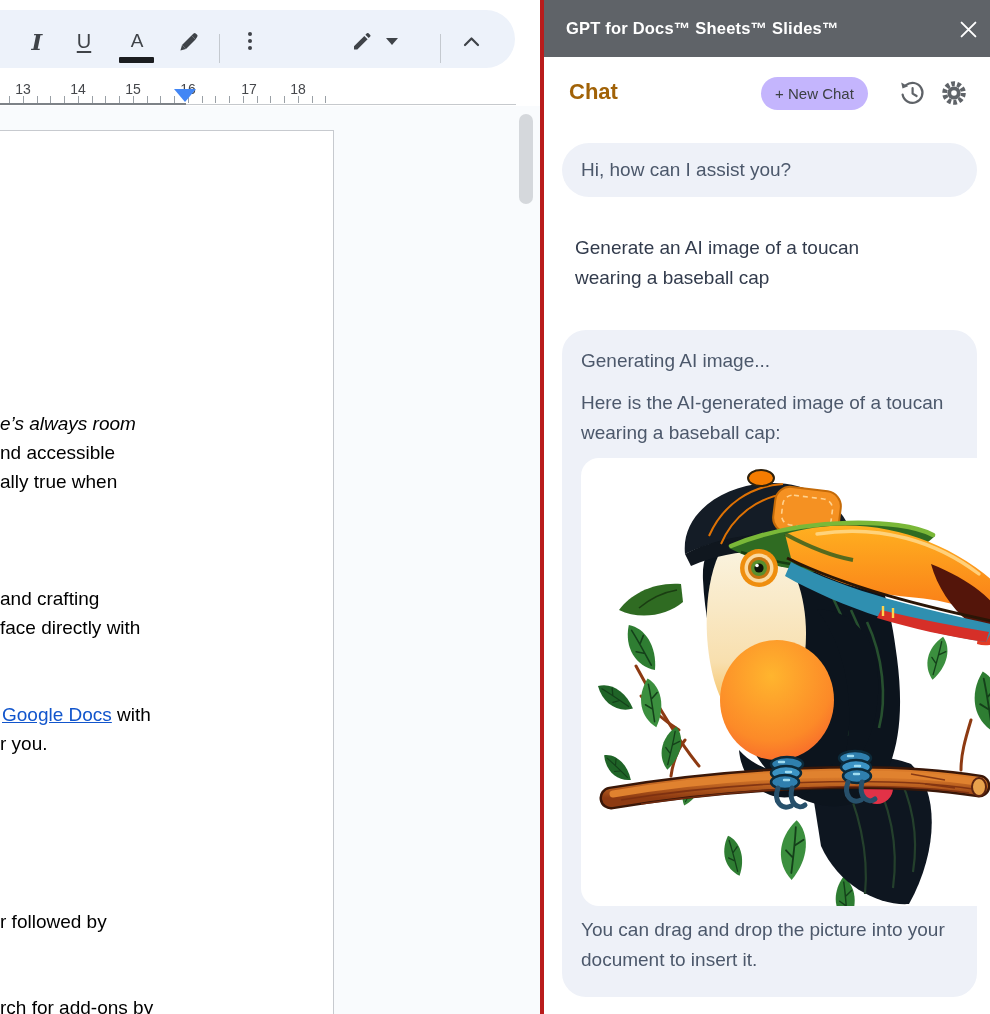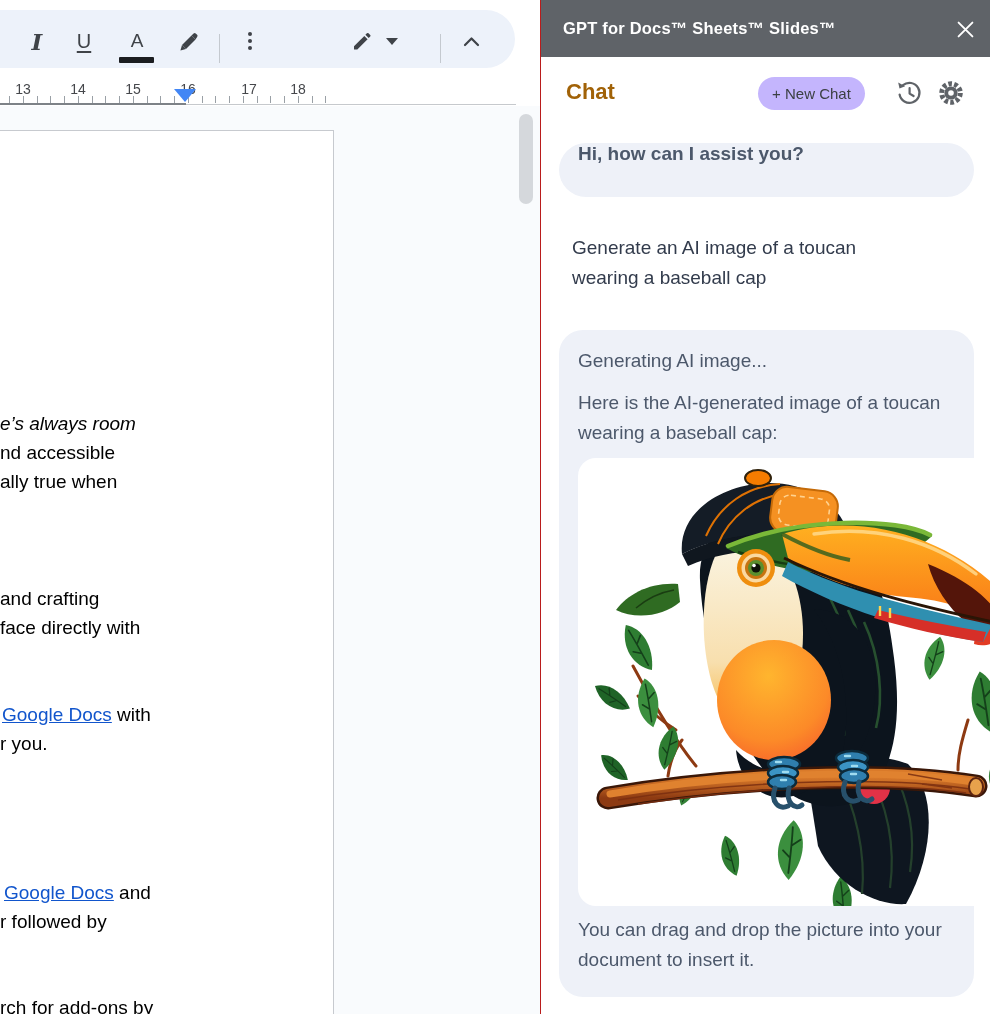--- a/index.html
+++ b/index.html
@@ -38,36 +38,36 @@
   #page { position:absolute; left:0; top:130px; width:334px; height:884px; background:#fff;
           border-top:1px solid #c7cacf; border-right:1px solid #c7cacf; }
   .docline { position:absolute; left:0; white-space:nowrap; font-size:19px; color:#000; line-height:29px; }
   .doclink { color:#1155cc; text-decoration:underline; }
   .doclink:empty { display:none; }
   #doc-scrollbar { position:absolute; left:519px; top:114px; width:14px; height:90px;
                    background:#d5d8dc; border-radius:7px; }
 
   
   #panel { position:absolute; left:540px; top:0; width:450px; height:1014px; background:#fff;
-           border-left:1px solid #b91c1c; }
+           border-left:4px solid #b91c1c; }
   #panel-header { position:absolute; left:0; top:0; width:450px; height:57px; background:#5f6368;
                   display:flex; align-items:center; }
   #panel-title { color:#fff; font-size:16.5px; font-weight:bold; margin-left:22px; letter-spacing:.2px; }
   #close-btn { position:absolute; right:16px; top:19px; width:20px; height:20px; display:flex;
                align-items:center; justify-content:center; cursor:pointer; }
 
   #chat-heading { position:absolute; left:25px; top:79px; font-size:22px; font-weight:bold; color:#a16207; }
   #new-chat-btn { position:absolute; left:217px; top:77px; width:107px; height:33px; border-radius:17px;
                   background:#c4b5fd; display:flex; align-items:center; justify-content:center;
                   font-size:15px; color:#3c4043; }
   #history-btn { position:absolute; left:354px; top:79px; width:28px; height:28px; }
   #settings-btn { position:absolute; left:396px; top:79px; width:28px; height:28px; }
 
   .bubble { position:absolute; left:18px; width:415px; background:#eef1f8; }
-  #bubble-greeting { top:143px; height:54px; border-radius:27px; display:flex; align-items:flex-start;font-weight:bold; }
+  #bubble-greeting { top:143px; height:54px; border-radius:27px; display:flex; align-items:center; }
   #bubble-greeting span { margin-left:19px; font-size:19px; color:#4c586b; }
   #user-msg { position:absolute; left:31px; top:233px; width:352px; font-size:19px;
               line-height:30px; color:#323b4c; }
   #bubble-reply { top:330px; height:667px; border-radius:24px; }
   .reply-text { font-size:19px; line-height:30px; color:#4c586b; margin-left:19px; width:378px; }
   #reply-status { padding-top:16px; }
   #reply-intro { margin-top:12px; }
   #gen-image { position:absolute; left:19px; top:128px; width:440px; height:448px;
                background:#fff; border-radius:18px; overflow:hidden; }
   #reply-hint { position:absolute; left:19px; top:585px; width:378px; font-size:19px;
@@ -135,21 +135,20 @@
   </div>
 
   <div id="page">
     <div class="docline" style="top:278px;font-style:italic;"><span>e’s always room</span><span></span></div>
     <div class="docline" style="top:307px;"><span>nd accessible</span><span></span></div>
     <div class="docline" style="top:336px;"><span>ally true when</span><span></span></div>
     <div class="docline" style="top:453px;"><span>and crafting</span><span></span></div>
     <div class="docline" style="top:482px;"><span>face directly with</span><span></span></div>
     <div class="docline" style="top:569px; left:2px;"><a class="doclink">Google Docs</a><span></span><span> with</span></div>
     <div class="docline" style="top:598px;"><span>r you.</span><span></span></div>
-    <div class="docline" style="top:747px; left:4px;"><a class="doclink">Google Docs</a><span></span><span> and</span></div>
     <div class="docline" style="top:776px;"><span>r followed by</span><span></span></div>
     <div class="docline" style="top:862px;"><span>rch for add-ons by</span><span></span></div>
   </div>
 
   <div id="doc-scrollbar"></div>
 </div>
 
 <div id="panel">
   <div id="panel-header">
     <span id="panel-title">GPT for Docs™ Sheets™ Slides™</span>

